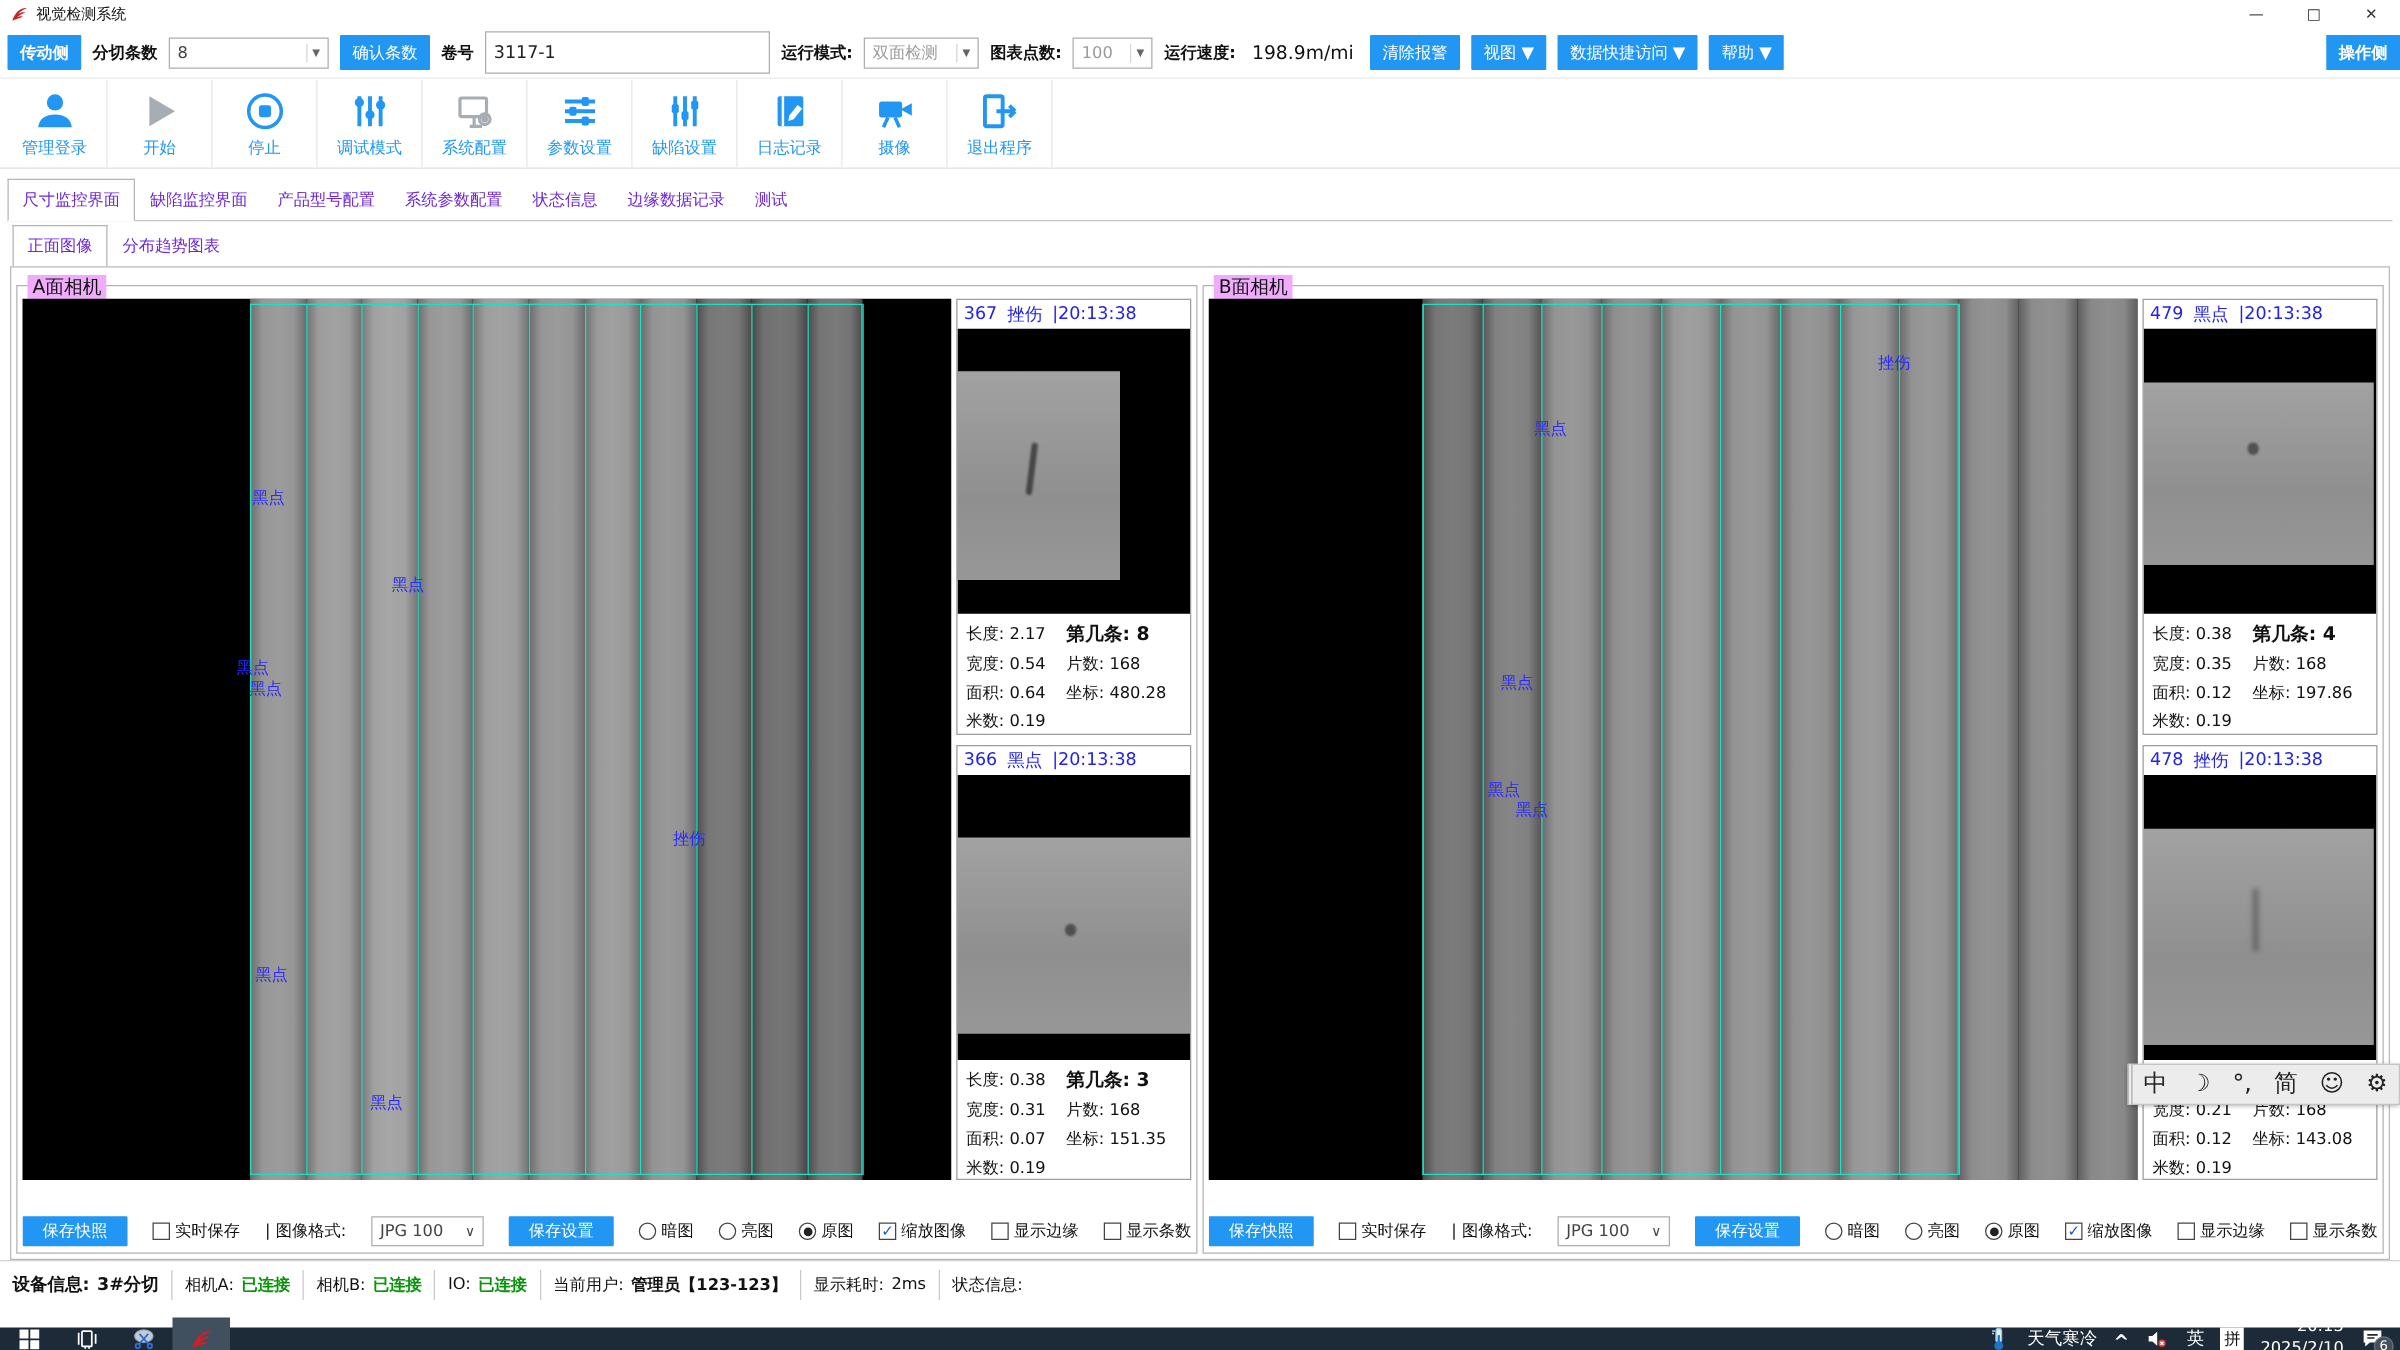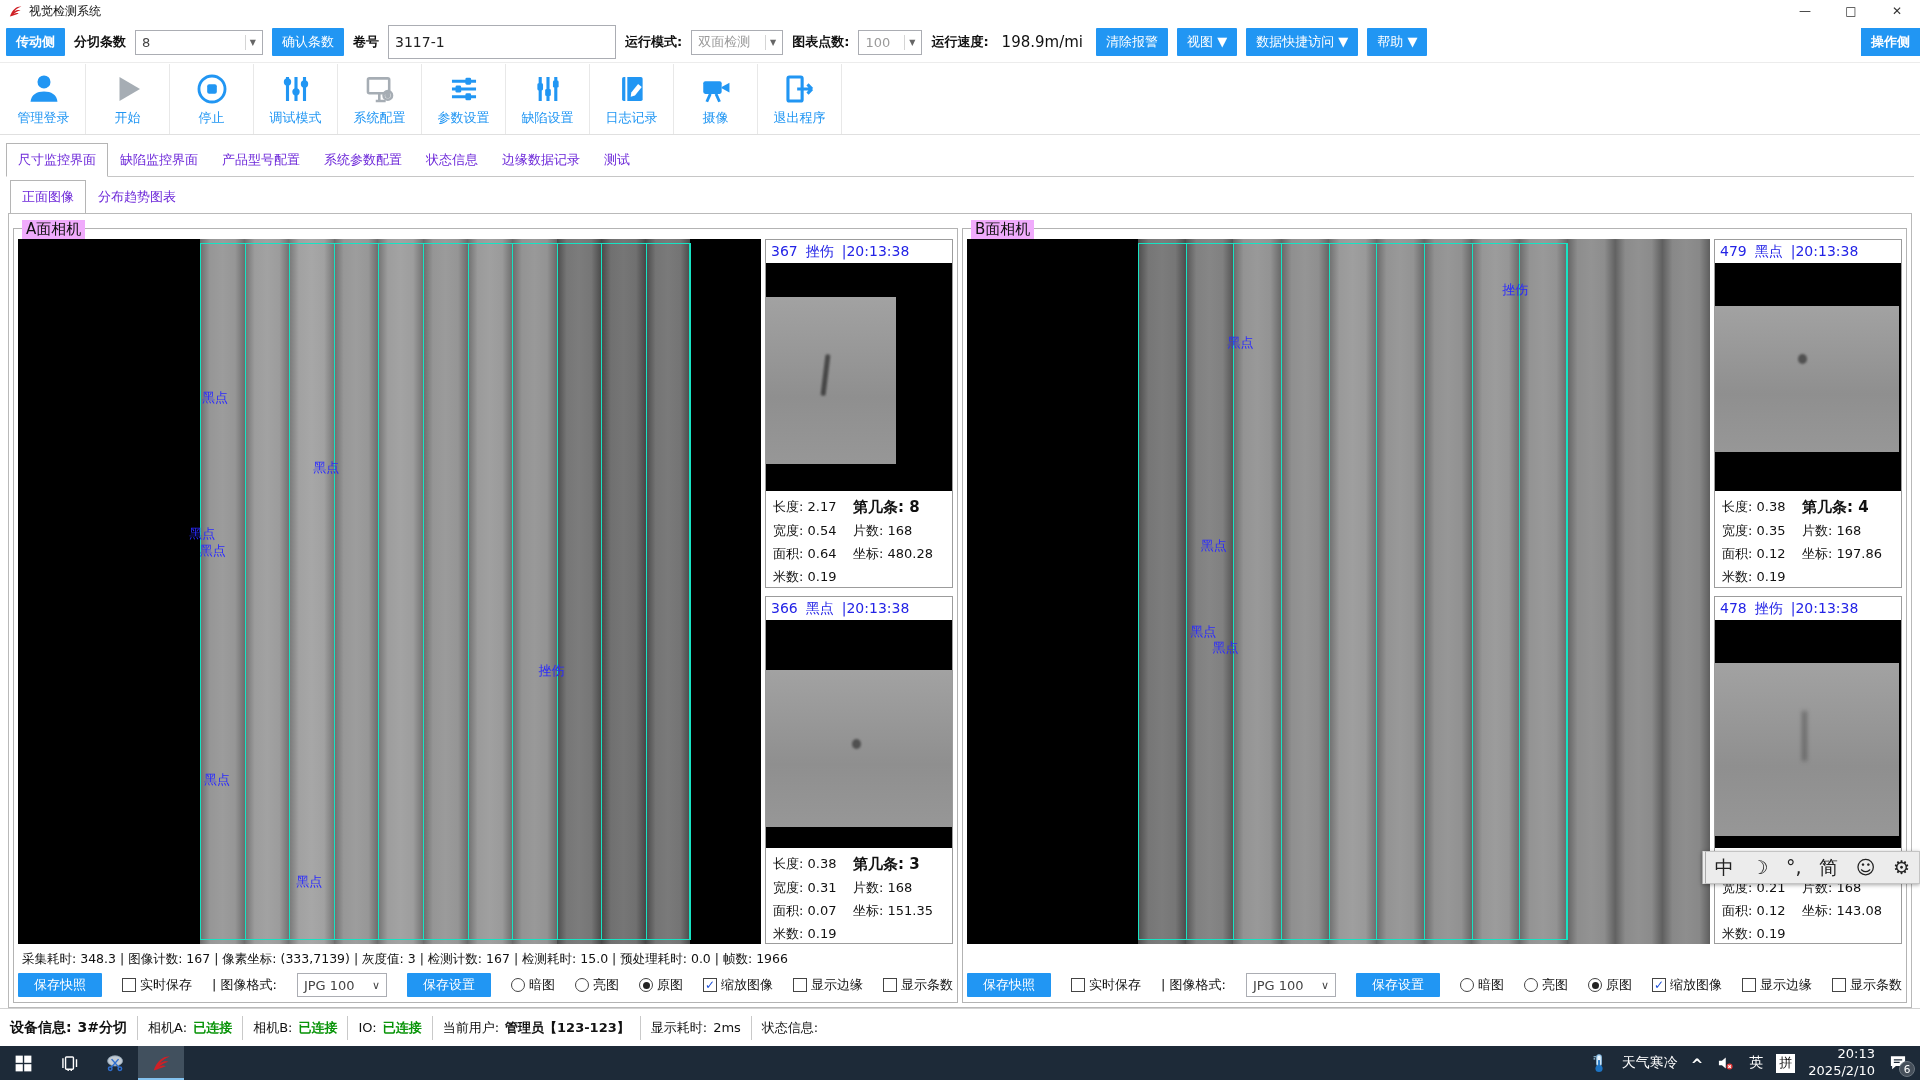--- a/index.html
+++ b/index.html
@@ -69,21 +69,21 @@
 .status-bar{position:absolute;left:0;right:0;bottom:34px;height:38px;background:#fff;border-top:1px solid #d2d2d2;display:flex;align-items:center;font-size:13px}
 .sb-item{padding:0 10px;border-right:1px solid #c9c9c9;height:24px;display:flex;align-items:center;gap:6px;white-space:nowrap}
 .sb-item:first-child{font-size:14px}
 .sb-item:last-child{border-right:none}
 .bold{font-weight:bold}
 .green{color:#089408;font-weight:bold}
 
 .ime-bar{position:absolute;top:851px;right:0;width:218px;height:33px;background:#ececec;border:1px solid #c4c4c4;display:flex;align-items:center;justify-content:space-around;z-index:6;box-shadow:0 1px 4px rgba(0,0,0,.35);border-left:4px double #aaa}
 .ime-item{font-size:19px;color:#222;line-height:1}
 
-.taskbar{position:absolute;left:0;right:0;bottom:0;height:34px;background:#1d2a38;display:flex;align-items:center;color:#fff}
+.taskbar{position:absolute;left:0;right:0;bottom:0;height:18px;background:#1d2a38;display:flex;align-items:center;color:#fff}
 .tb-tile{width:46px;height:34px;display:flex;align-items:center;justify-content:center}
 .tb-tile svg{width:21px;height:21px}
 .tb-tile.active{background:#41505e;box-shadow:inset 0 -2px 0 #83c2ef}
 .tb-right{margin-left:auto;display:flex;align-items:center;gap:13px;padding-right:8px}
 .tb-right .txt{font-size:14px}
 .tray-icon svg{width:20px;height:20px}
 .tray-up{font-size:15px;font-weight:bold;transform:translateY(2px)}
 .pinyin-box{background:#fff;color:#111;font-size:13px;width:19px;height:19px;display:flex;align-items:center;justify-content:center}
 .clock{text-align:right;font-size:13px;line-height:1.3}
 .notif{position:relative;margin-right:4px}
@@ -341,21 +341,20 @@
               <div class="dc-cell big"><span class="s-lab">第几条:</span> <span class="s-val">3</span></div>
               <div class="dc-cell"><span class="s-lab">宽度:</span> <span class="s-val">0.31</span></div>
               <div class="dc-cell"><span class="s-lab">片数:</span> <span class="s-val">168</span></div>
               <div class="dc-cell"><span class="s-lab">面积:</span> <span class="s-val">0.07</span></div>
               <div class="dc-cell"><span class="s-lab">坐标:</span> <span class="s-val">151.35</span></div>
               <div class="dc-cell"><span class="s-lab">米数:</span> <span class="s-val">0.19</span></div>
               <div class="dc-cell"></div>
             </div>
           </div>
         </div>
-        <div class="info-line">采集耗时: 348.3  | 图像计数: 167  | 像素坐标: (333,7139)  | 灰度值: 3  | 检测计数: 167  | 检测耗时: 15.0  | 预处理耗时: 0.0  | 帧数: 1966</div>
         <div class="controls-row">
           <button class="btn-blue sm">保存快照</button>
           <label class="chk-wrap">
             <span class="cb"></span>
             <span class="chk-label">实时保存</span>
           </label>
           <span class="fmt-label">| 图像格式:</span>
           <div class="combo jpg" style="width: 92px; height: 24px;">
             <span class="combo-val">JPG 100</span>
             <span class="combo-caret">∨</span>

